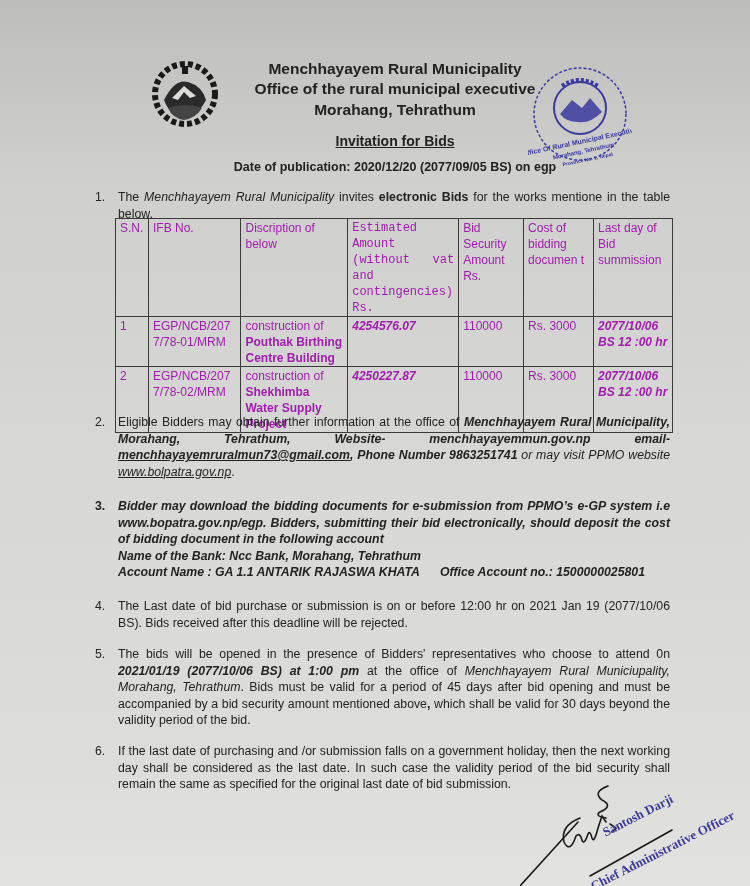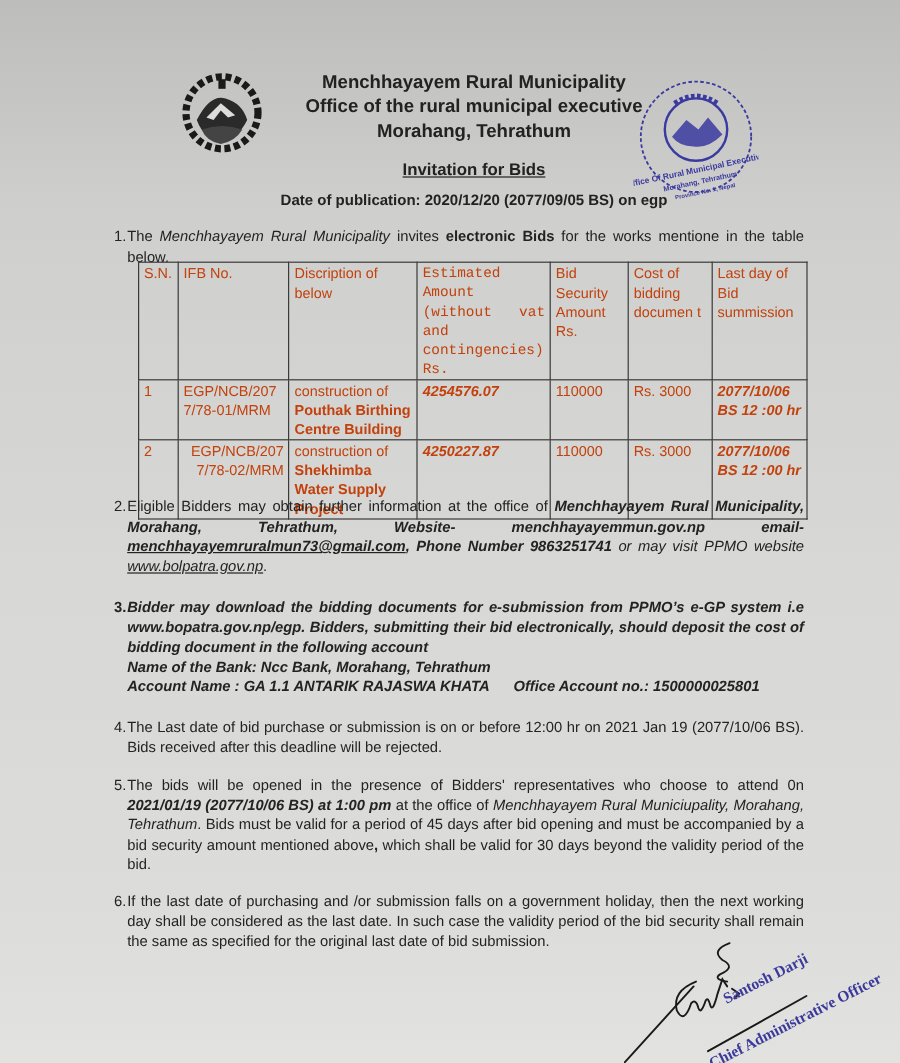--- a/index.html
+++ b/index.html
@@ -16,28 +16,28 @@
   .h2 { top: 80px; font-size: 15.5px; left: 20px; }
   .h3 { top: 101px; font-size: 15.5px; left: 20px; }
   .h4 { top: 133px; font-size: 14px; left: 20px; text-decoration: underline; }
   .h5 { top: 160px; font-size: 12.5px; left: 20px; }
 
   .emblem { left: 150px; top: 60px; width: 70px; height: 68px; }
   .stamp { left: 528px; top: 62px; width: 104px; height: 104px; }
 
   .para { position: absolute; left: 95px; width: 575px; font-size: 12.3px; line-height: 16.5px; color: #232323; }
   .para .num { position: absolute; left: 0; top: 0; }
-  .para .body { margin-left: 11px; text-align: justify; }
+  .para .body { margin-left: 23px; text-align: justify; }
   .it { font-style: italic; }
   .b { font-weight: bold; }
   .u { text-decoration: underline; }
 
   table.bids {
     position: absolute; left: 115px; top: 218px; width: 558px;
-    border-collapse: collapse; font-size: 12px; line-height: 16px; color: #c2410c;
+    border-collapse: collapse; font-size: 12px; line-height: 16px; color: #a21caf;
   }
   table.bids td {
     border: 1px solid #3a3a3a; vertical-align: top; padding: 1px 4px 0 4px;
   }
   table.bids tr.head td { height: 64px; }
   table.bids tr.r1 td { height: 46px; }
   table.bids tr.r2 td { height: 62px; }
   .j { text-align: justify; text-align-last: justify; font-family: Liberation Mono, monospace; }
 
   .signature { left: 520px; top: 776px; width: 230px; height: 110px; }
@@ -114,21 +114,21 @@
     <td>1</td>
     <td style="word-break:break-all;">EGP/NCB/2077/78-01/MRM</td>
     <td><span>construction of</span> <span class="b">Pouthak Birthing Centre Building</span></td>
     <td class="b it">4254576.07</td>
     <td>110000</td>
     <td>Rs. 3000</td>
     <td class="b it">2077/10/06 BS 12 :00 hr</td>
   </tr>
   <tr class="r2">
     <td>2</td>
-    <td style="word-break:break-all;text-align:right;">EGP/NCB/2077/78-02/MRM</td>
+    <td style="word-break:break-all;">EGP/NCB/2077/78-02/MRM</td>
     <td><span>construction of</span> <span class="b">Shekhimba Water Supply Project</span></td>
     <td class="b it">4250227.87</td>
     <td>110000</td>
     <td>Rs. 3000</td>
     <td class="b it">2077/10/06 BS 12 :00 hr</td>
   </tr>
 </tbody>
   </table>
 
 <div class="para" style="top:414px;">

